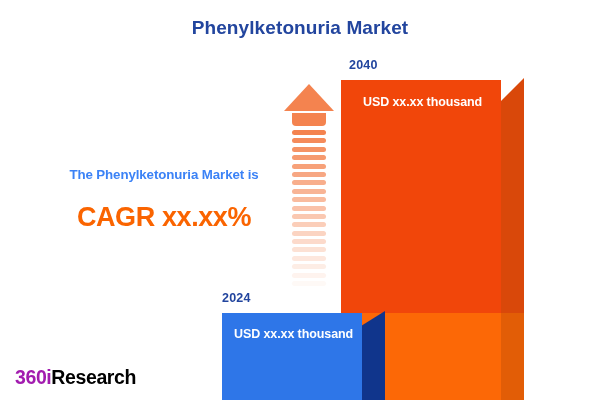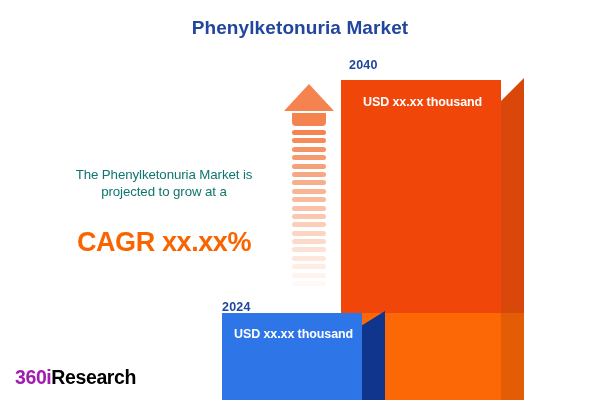--- a/index.html
+++ b/index.html
@@ -74,27 +74,27 @@
   
   #statement-block {
     position: absolute;
     left: 44px;
     top: 166px;
     width: 240px;
     text-align: center;
   }
   #statement-line {
     font-size: 13.3px;
-    font-weight: normal;
-    color: #0f766e;
+    font-weight: bold;
+    color: #3b82f6;
     line-height: 17px;
     letter-spacing: -0.1px;
   }
   #cagr-value {
-    margin-top: 27px;
+    margin-top: 19px;
     font-size: 27px;
     font-weight: bold;
     color: #fa6400;
     letter-spacing: -0.4px;
   }
 
   
   .bar-group { position: absolute; }
 
   
@@ -151,21 +151,21 @@
     clip-path: polygon(0 15px, 100% 0, 100% 100%, 0 100%);
   }
   #bar-2024-front {
     position: absolute;
     left: 0; top: 2px;
     width: 140px; height: 87px;
     background: #2e76e8;
   }
   #label-2024 {
     position: absolute;
-    left: 222px; top: 300px;
+    left: 222px; top: 291px;
     font-size: 12.5px;
     font-weight: bold;
     color: #22459e;
     letter-spacing: 0.2px;
   }
   #value-2024 {
     position: absolute;
     left: 234px; top: 327px;
     font-size: 12.5px;
     font-weight: bold;
@@ -217,21 +217,20 @@
         <div class="arrow-stripe" style="background: rgb(253, 237, 229);"></div>
         <div class="arrow-stripe" style="background: rgb(254, 243, 238);"></div>
         <div class="arrow-stripe" style="background: rgb(254, 249, 246);"></div>
         <div class="arrow-stripe" style="background: rgb(255, 255, 255);"></div>
       </div>
   </div>
 
   <div id="statement-block">
     <div id="statement-line">
       <span>The Phenylketonuria Market is</span><br>
-      <span>projected to grow at a</span>
     </div>
     <div id="cagr-value">CAGR xx.xx%</div>
   </div>
 
   <div id="bar-2032" class="bar-group">
     <div id="bar-2032-side"></div>
     <div id="bar-2032-side-lower"></div>
     <div id="bar-2032-front"></div>
     <div id="bar-2032-front-lower"></div>
   </div>

